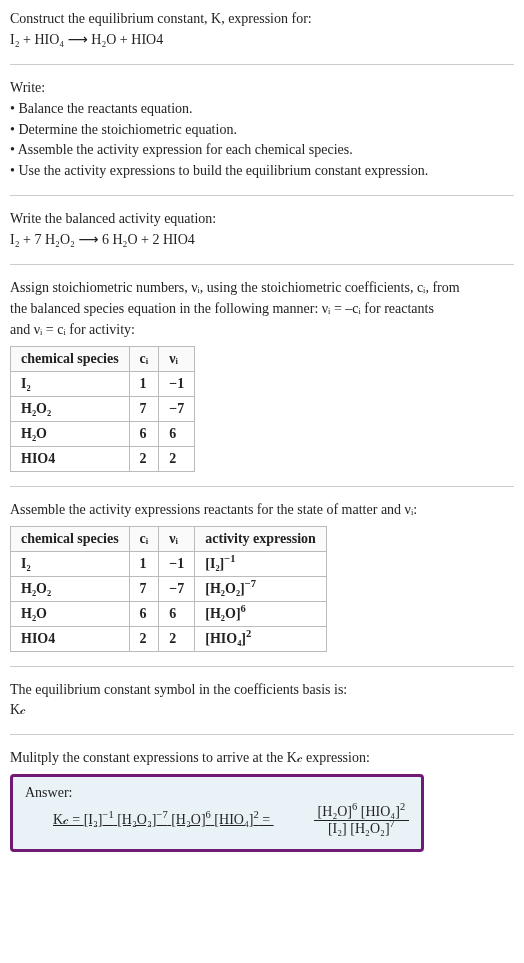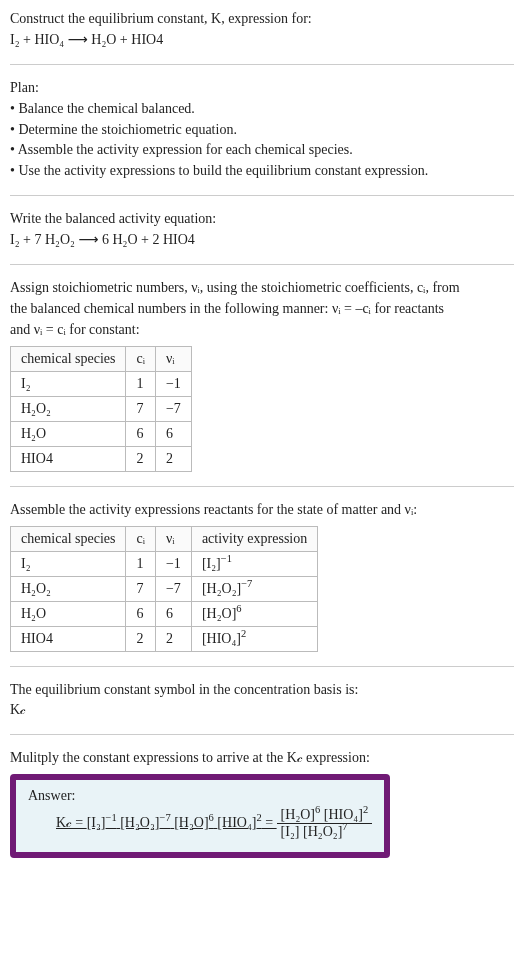--- a/index.html
+++ b/index.html
@@ -22,41 +22,43 @@
       line-height: 1.35;
     }
     table.data {
       border-collapse: collapse;
       margin: 6px 0;
     }
     table.data th, table.data td {
       border: 1px solid #bbb;
       padding: 4px 10px;
       text-align: left;
-      font-weight: normal;
+      font-weight: bold;
       margin-top: 15px;
     }
     table.data th {
       background: #fafafa;
     }
     .answer-box {
       background: #e9f3f7;
-      border: 6px solid #701a75;
+      border: 3px solid #701a75;
       border-radius: 4px;
       padding: 8px 12px 12px 12px;
       display: inline-block;
       margin-top: 4px;
     }
     .answer-label {
       display: block;
       margin-bottom: 3px;
     }
     .frac {
       display: inline-block;
       vertical-align: middle;
+      text-align: center;
+      margin-left: 40px;
     }
     .frac .num {
       display: block;
       border-bottom: 1px solid #222;
       padding: 0 4px;
     }
     .frac .den {
       display: block;
       padding: 0 4px;
     }
@@ -77,38 +79,38 @@
 
 
 
 
 <div class="para">Construct the equilibrium constant, K, expression for:</div>
 <div class="para">I₂ + HIO₄ ⟶ H₂O + HIO4</div>
 
 <hr class="sep">
 
 
-<div class="para">Plan:</div>
-<div class="para">• Balance the chemical balanced.</div>
+<div class="para">Write:</div>
+<div class="para">• Balance the reactants equation.</div>
 <div class="para">• Determine the stoichiometric equation.</div>
 <div class="para">• Assemble the activity expression for each chemical species.</div>
 <div class="para">• Use the activity expressions to build the equilibrium constant expression.</div>
 
 <hr class="sep">
 
 
 <div class="para">Write the balanced activity equation:</div>
 <div class="para">I₂ + 7 H₂O₂ ⟶ 6 H₂O + 2 HIO4</div>
 
 <hr class="sep">
 
 
 <div class="para">Assign stoichiometric numbers, νᵢ, using the stoichiometric coefficients, cᵢ, from</div>
-<div class="para">the balanced chemical numbers in the following manner: νᵢ = –cᵢ for reactants</div>
-<div class="para">and νᵢ = cᵢ for constant:</div>
+<div class="para">the balanced species equation in the following manner: νᵢ = –cᵢ for reactants</div>
+<div class="para">and νᵢ = cᵢ for activity:</div>
 
 <table class="data">
   <tbody>
       <tr>
     <th>chemical species</th>
     <th>cᵢ</th>
     <th>νᵢ</th>
   </tr>
   <tr>
     <td>I₂</td>
@@ -168,21 +170,21 @@
     <td>HIO4</td>
     <td>2</td>
     <td>2</td>
     <td><span>[HIO₄]</span><sup>2</sup></td>
   </tr>
 </tbody>
   </table>
 
 <hr class="sep">
 
-<div class="para">The equilibrium constant symbol in the concentration basis is:</div>
+<div class="para">The equilibrium constant symbol in the coefficients basis is:</div>
 <div class="para">K𝒸</div>
 
 <hr class="sep">
 
 <div class="para">Mulitply the constant expressions to arrive at the K𝒸 expression:</div>
 
 <div class="answer-box">
   <span class="answer-label">Answer:</span>
   <div class="indent eq-nowrap">
     <span>K𝒸 = </span><span>[I₂]</span><sup>−1</sup>

